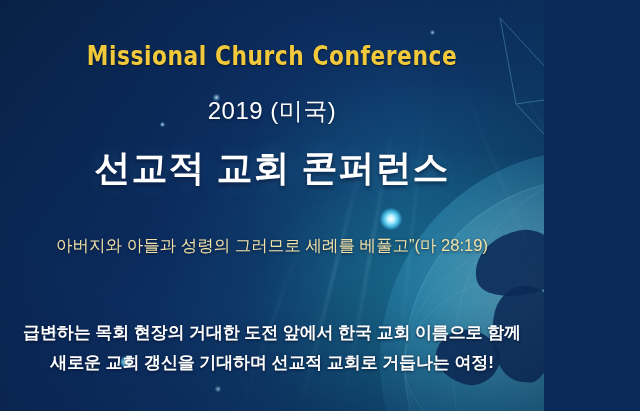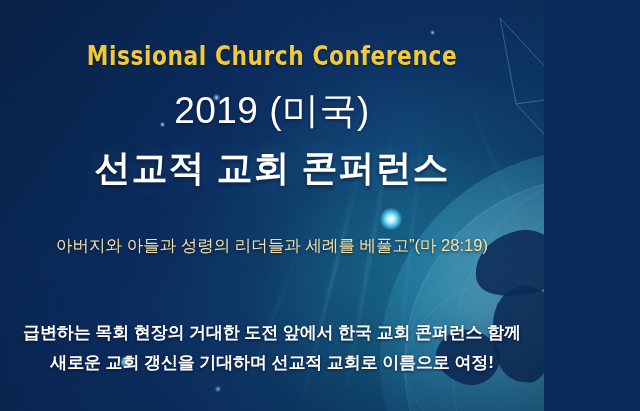--- a/index.html
+++ b/index.html
@@ -129,21 +129,21 @@
     transform: scaleX(0.93);
     text-shadow: 0 1px 2px rgba(0,0,0,0.55);
     line-height: 32px;
     white-space: nowrap;
   }
 
   .year-line {
     position: absolute;
     left: 0; right: 0;
     top: 90px;
-    font-size: 37px;
+    font-size: 24px;
     font-weight: 400;
     color: #ffffff;
     letter-spacing: 0.5px;
     line-height: 42px;
     text-shadow: 0 1px 3px rgba(0,10,35,0.55);
     white-space: nowrap;
   }
 
   .main-title {
     position: absolute;
@@ -258,22 +258,22 @@
 
   <div class="content">
 
     <div class="eng-title">Missional Church Conference</div>
 
     <div class="year-line">2019 (미국)</div>
 
     <div class="main-title">선교적 교회 콘퍼런스</div>
 
     <div class="verse">
-      <span class="ln">아버지와 아들과 성령의 리더들과 세례를 베풀고”(마 28:19)</span>
+      <span class="ln">아버지와 아들과 성령의 그러므로 세례를 베풀고”(마 28:19)</span>
     </div>
 
     <div class="tagline">
-      <span class="ln">급변하는 목회 현장의 거대한 도전 앞에서 한국 교회 콘퍼런스 함께</span>
-      <span class="ln">새로운 교회 갱신을 기대하며 선교적 교회로 이름으로 여정!</span>
+      <span class="ln">급변하는 목회 현장의 거대한 도전 앞에서 한국 교회 이름으로 함께</span>
+      <span class="ln">새로운 교회 갱신을 기대하며 선교적 교회로 거듭나는 여정!</span>
     </div>
 
   </div>
 </div>
 
 </body></html>

